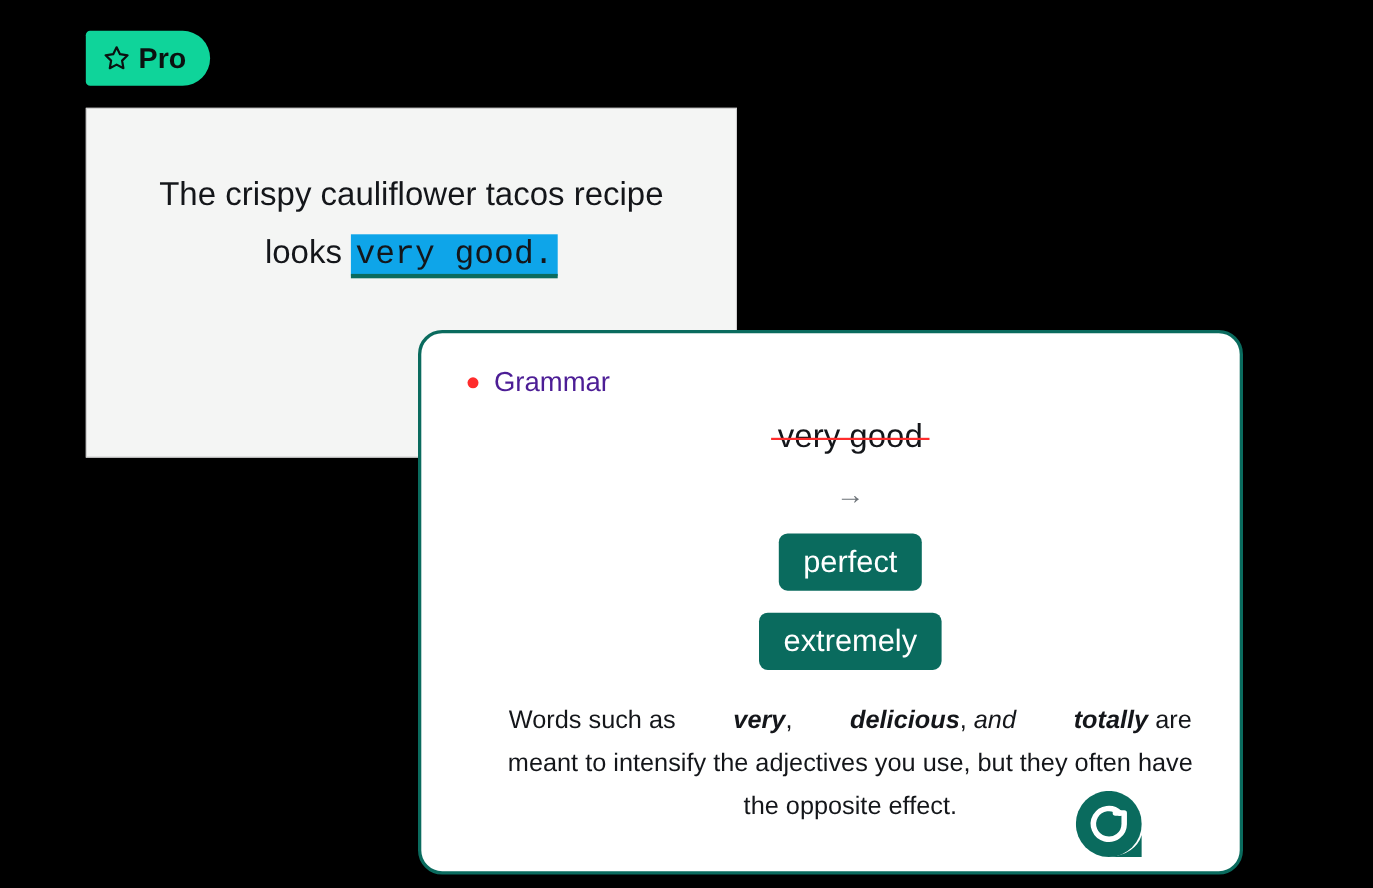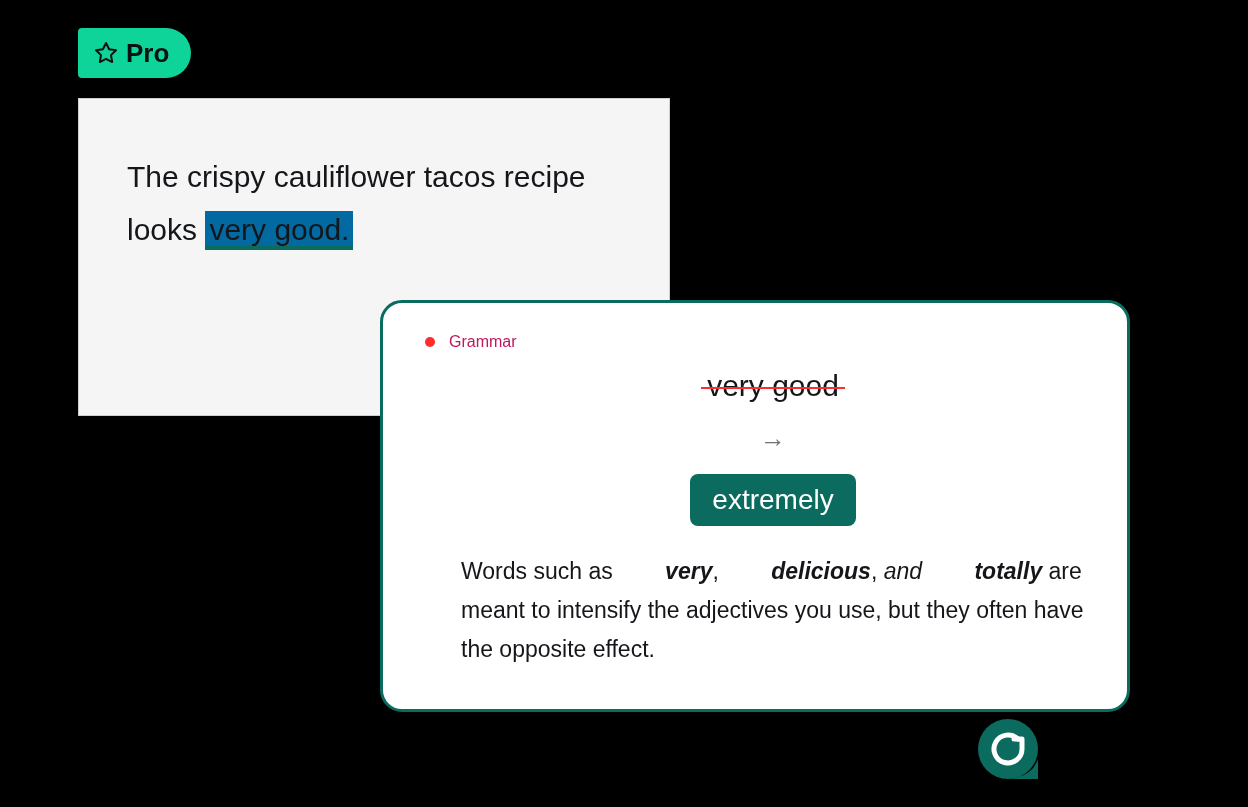--- a/index.html
+++ b/index.html
@@ -1,17 +1,17 @@
 <!DOCTYPE html>
 <html><head>
 <meta charset="utf-8">
 <style>
 * { margin: 0; padding: 0; box-sizing: border-box; }
 html, body { width: 1248px; height: 807px; background: #000; font-family: -apple-system, BlinkMacSystemFont, "Segoe UI", Helvetica, Arial, sans-serif; color: #111; }
-.stage { position: relative; width: 1108px; height: 807px; }
+.stage { position: relative; width: 1108px; height: 807px; text-align: center; }
 
 
 .pro-badge {
   position: absolute;
   top: 28px; left: 78px;
   background: #0fd49a;
   height: 50px;
   padding: 0 22px 0 16px;
   border-radius: 4px 25px 25px 4px;
   display: flex; align-items: center; gap: 8px;
@@ -26,22 +26,23 @@
   width: 592px; height: 318px;
   background: #f4f5f4;
   border: 1px solid #cfcfcf;
   padding: 52px 48px 70px 48px;
 }
 .text-card p {
   font-size: 30px; line-height: 1.75; color: #14161a; font-weight: 400;
 }
 .highlight {
   position: relative;
-  background: #0369a1;
+  background: #0ea5e9;
   padding: 2px 4px;
+  font-family: Liberation Mono, monospace;
 }
 .highlight::after {
   content: "";
   position: absolute;
   left: 0; right: 0; bottom: -2px;
   height: 4px;
   background: #0a6b5e;
 }
 
 
@@ -49,21 +50,21 @@
   position: absolute;
   top: 300px; left: 380px;
   width: 750px;
   background: #fff;
   border: 3px solid #0a6b5e;
   border-radius: 22px;
   padding: 30px 42px 40px 42px;
 }
 .sugg-header { display: flex; align-items: center; gap: 14px; margin-bottom: 18px; }
 .dot { width: 10px; height: 10px; background: #ff2c2c; border-radius: 50%; }
-.category { color: #be185d; font-size: 16px; }
+.category { color: #4c1d95; font-size: 25px; }
 
 .sugg-row { display: flex; align-items: center; gap: 20px; margin: 6px 0 26px 36px; flex-direction: column; }
 .strike { position: relative; color: #14161a; font-size: 30px; font-weight: 500; }
 .strike::after {
   content: "";
   position: absolute;
   left: -6px; right: -6px; top: 54%;
   height: 2px;
   background: #ff2c2c;
 }
@@ -108,20 +109,21 @@
   </div>
 
   <div class="sugg-card">
     <div class="sugg-header">
       <span class="dot"></span>
       <span class="category">Grammar</span>
     </div>
     <div class="sugg-row">
       <span class="strike">very good</span>
       <span class="arrow">→</span>
+      <span class="chip">perfect</span>
       <span class="chip">extremely</span>
     </div>
     <p class="desc">
       <span>Words such as </span><b>very</b><span>, </span><b>delicious</b><span>, </span><i>and</i> <b>totally</b><span> are meant to intensify the adjectives you use, but they often have the opposite effect.</span>
     </p>
   </div>
 
   <div class="brand-logo">
     <svg viewBox="0 0 60 60" width="60" height="60">
       <path d="M30 0 A30 30 0 1 0 60 30 L58 32 A30 30 0 1 1 30 0 Z" fill="none"></path>

